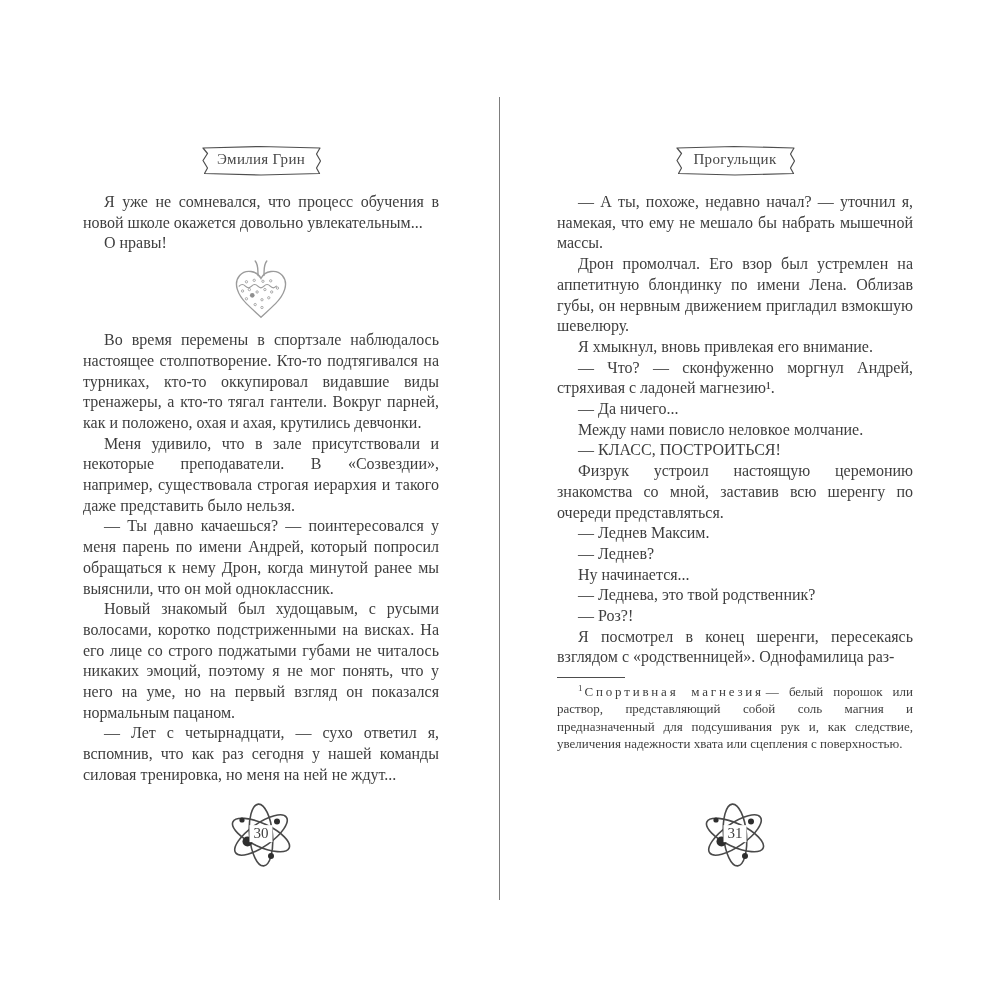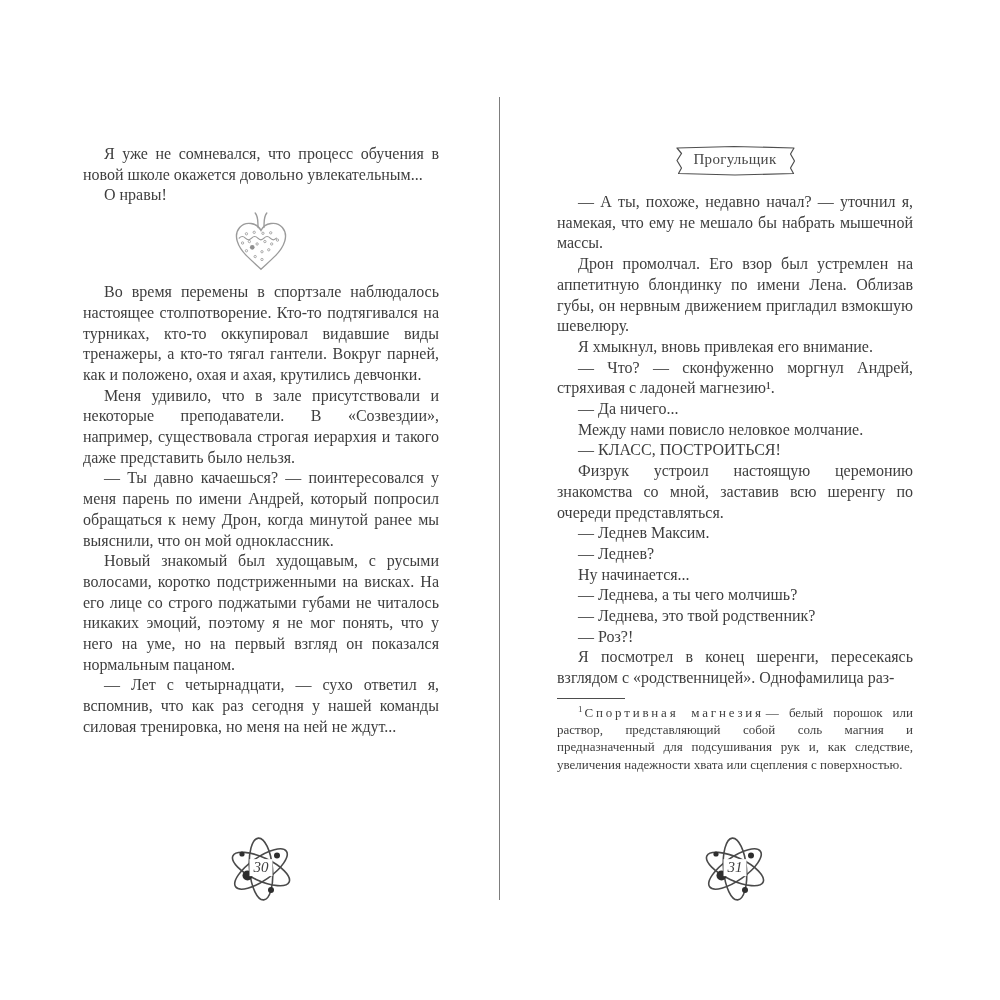--- a/index.html
+++ b/index.html
@@ -54,43 +54,49 @@
     font-size: 13px; line-height: 17.3px;
     text-align: justify;
     text-indent: 18px;
     margin: 0;
   }
   .footnote sup { font-size: 9px; line-height: 0; }
   .fn-term { letter-spacing: 2.8px; margin: 0 2px 0 2px; }
 
   .pagenum {
     position: absolute;
-    top: 688px;
+    top: 654px;
     left: 50%;
     margin-left: -42px;
-    width: 84px; height: 74px; font-style: italic;
+    width: 84px; height: 74px;
   }
   .pagenum .num {
     position: absolute; left: 50%; top: 50%;
     transform: translate(-50%, -58%);
     background: #ffffff;
     padding: 0 4px;
     font-size: 15px; color: #3f3f3f;
   }
   svg { display: block; }
 </style>
 </head>
 <body>
 
 <div class="canvas">
 
   <div class="divider"></div>
 
   <section class="page left">
 
+    <div class="banner">
+      <svg width="130" height="33" viewBox="0 0 130 33">
+        <path d="M7,4 L64,2.5 L124,4 L120.5,10 L124.5,17 L120.5,24 L123.5,29.5 L65,31 L8.5,29.5 L11.5,24 L7,16.5 L11.5,9.5 Z" fill="none" stroke="#4f4f4f" stroke-width="1.2" stroke-linejoin="round"></path>
+      </svg>
+      <span class="banner-text">Эмилия Грин</span>
+    </div>
 
     <div class="body-text">
       <p>Я уже не сомневался, что процесс обучения в новой школе окажется довольно увлекательным...</p>
       <p>О нравы!</p>
 
       <div class="ornament">
         <svg width="72" height="64" viewBox="0 0 72 66">
           <g fill="none" stroke="#9b9b9b" stroke-width="1.4" stroke-linecap="round">
             <path d="M33,17 C32.5,11 33.5,6 30,2"></path>
             <path d="M39,17 C39.5,11 38.5,6 42,2"></path>
@@ -157,21 +163,20 @@
       <p>Дрон промолчал. Его взор был устремлен на аппетитную блондинку по имени Лена. Облизав губы, он нервным движением пригладил взмокшую шевелюру.</p>
       <p>Я хмыкнул, вновь привлекая его внимание.</p>
       <p>— Что? — сконфуженно моргнул Андрей, стряхивая с ладоней магнезию¹.</p>
       <p>— Да ничего...</p>
       <p>Между нами повисло неловкое молчание.</p>
       <p>— КЛАСС, ПОСТРОИТЬСЯ!</p>
       <p>Физрук устроил настоящую церемонию знакомства со мной, заставив всю шеренгу по очереди представляться.</p>
       <p>— Леднев Максим.</p>
       <p>— Леднев?</p>
       <p>Ну начинается...</p>
-      <p>— Леднева, а ты чего молчишь?</p>
       <p>— Леднева, это твой родственник?</p>
       <p>— Роз?!</p>
       <p>Я посмотрел в конец шеренги, пересекаясь взглядом с «родственницей». Однофамилица раз-</p>
 
       <div class="footnote-sep"></div>
       <p class="footnote"><sup>1</sup><span class="fn-term">Спортивная магнезия</span><span class="fn-text">— белый порошок или раствор, представляющий собой соль магния и предназначенный для подсушивания рук и, как следствие, увеличения надежности хвата или сцепления с поверхностью.</span></p>
     </div>
 
     <div class="pagenum">
       <svg width="84" height="74" viewBox="0 0 84 74">

